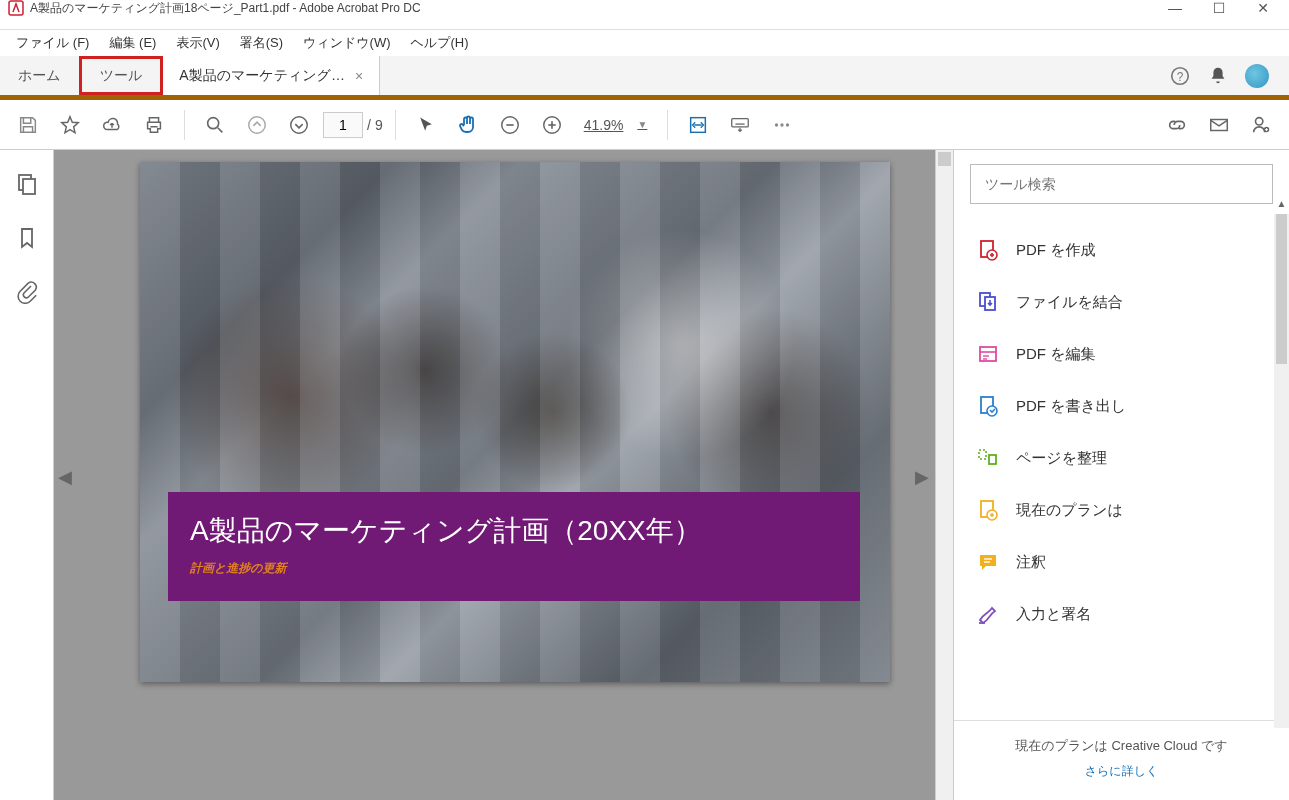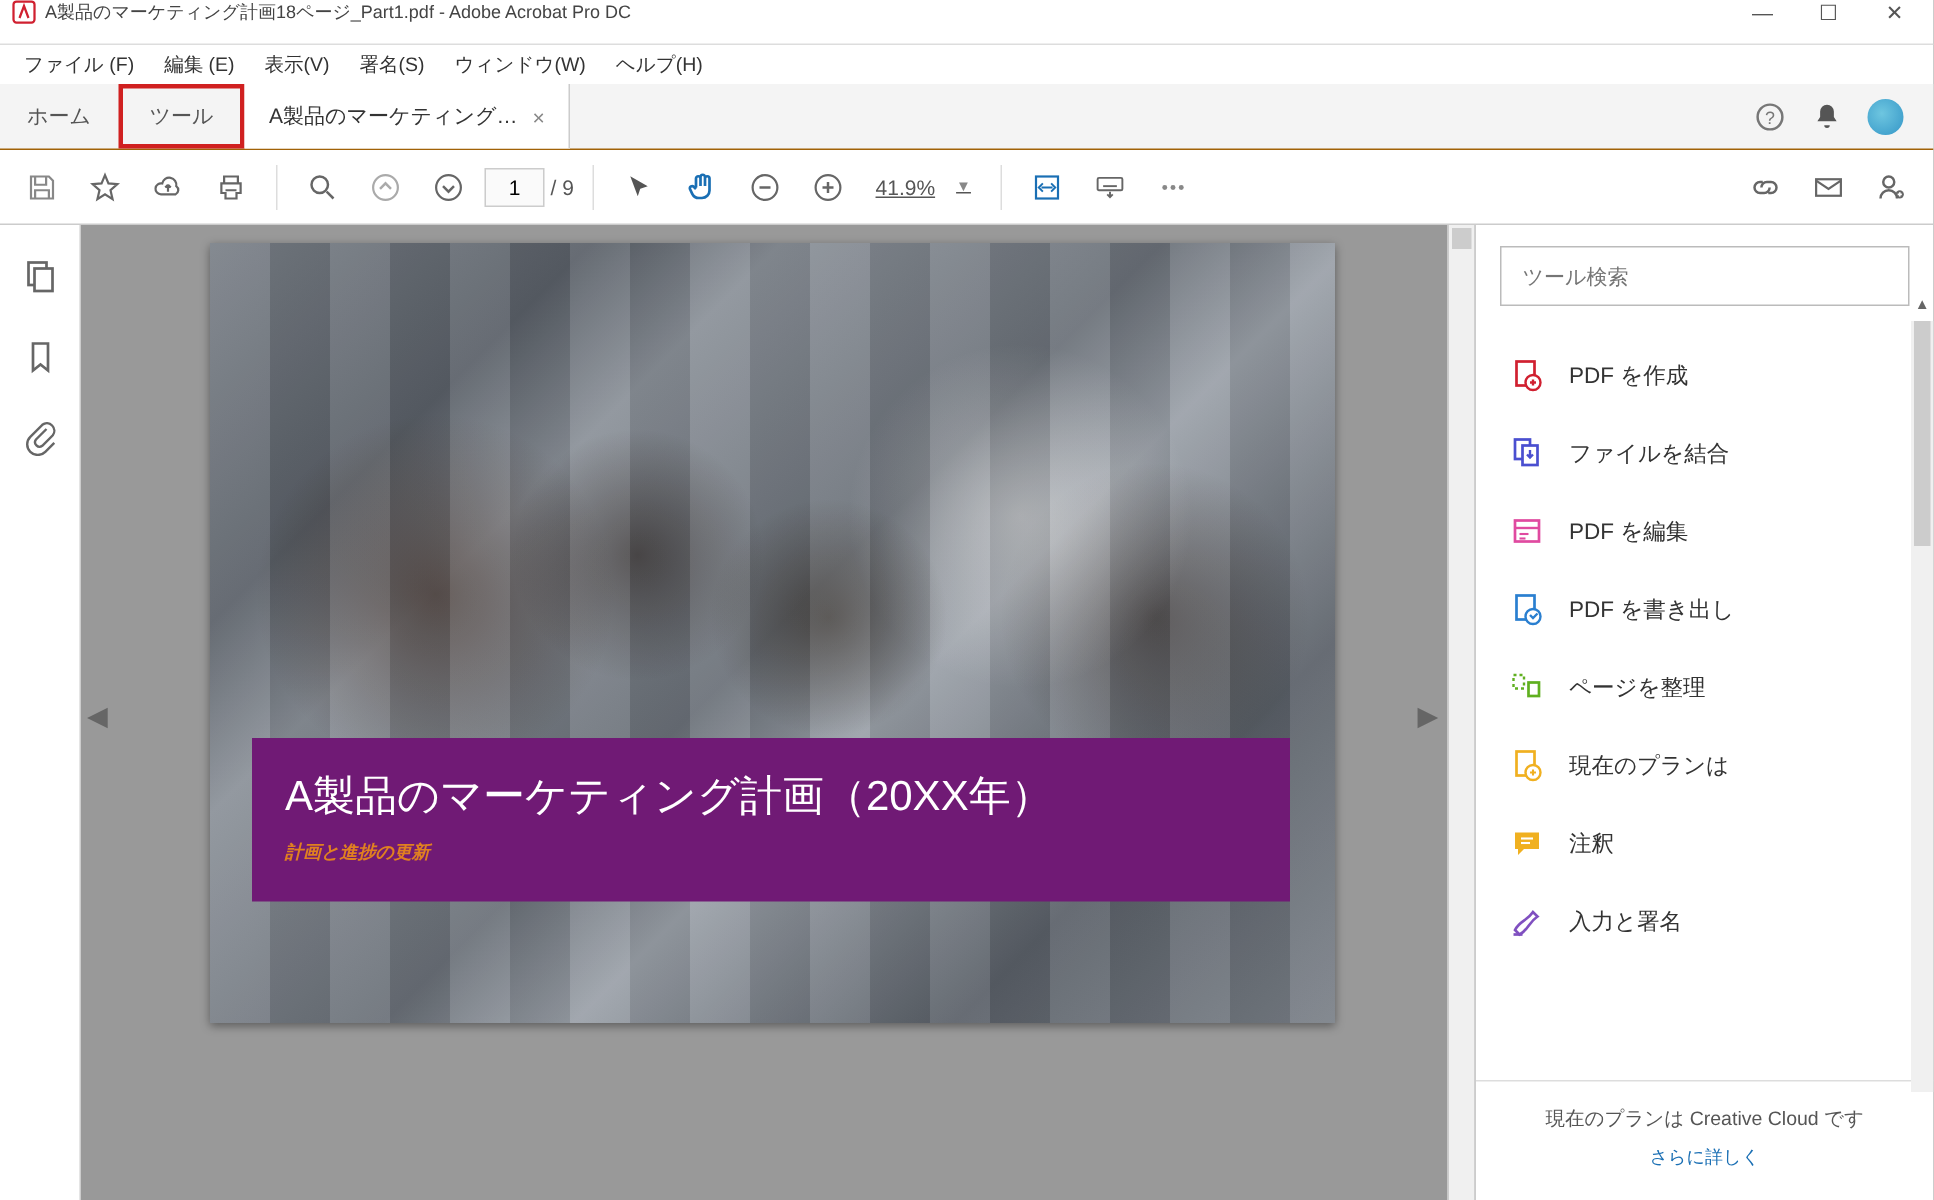--- a/index.html
+++ b/index.html
@@ -10,21 +10,21 @@
 .titlebar .app-icon { width: 16px; height: 16px; margin-right: 6px; }
 .titlebar .title { flex: 1; font-size: 12px; color: #444; }
 .titlebar .win-controls { display: flex; gap: 24px; margin-right: 8px; }
 .titlebar .win-controls span { font-size: 14px; color: #555; cursor: pointer; width: 20px; text-align: center; }
 
 
 .menubar { height: 26px; display: flex; align-items: center; padding: 0 6px; font-size: 13px; color: #333; }
 .menubar .menu-item { padding: 3px 10px; cursor: pointer; }
 
 
-.tabbar { height: 44px; display: flex; align-items: stretch; background: #f4f4f4; border-bottom: 1px solid #a16207; }
+.tabbar { height: 44px; display: flex; align-items: stretch; background: #f4f4f4; border-bottom: 5px solid #a16207; }
 .tabbar .main-tab { padding: 0 18px; display: flex; align-items: center; font-size: 14px; color: #555; cursor: pointer; }
 .tabbar .main-tab.highlighted { border: 3px solid #d02020; }
 .tabbar .doc-tab { display: flex; align-items: center; padding: 0 16px; font-size: 14px; color: #333; background: #fff; border-right: 1px solid #ccc; gap: 10px; }
 .tabbar .doc-tab .close { color: #888; font-size: 14px; cursor: pointer; }
 .tabbar .spacer { flex: 1; }
 .tabbar .right-icons { display: flex; align-items: center; gap: 16px; padding: 0 20px; }
 .tabbar .right-icons .icon { width: 22px; height: 22px; color: #666; cursor: pointer; }
 .tabbar .avatar { width: 24px; height: 24px; border-radius: 50%; background: radial-gradient(circle at 40% 40%, #6ec6e0, #3496c7); }
 
 
@@ -59,21 +59,21 @@
   radial-gradient(circle at 20% 45%, rgba(60,40,30,0.6), transparent 18%),
   radial-gradient(circle at 38% 40%, rgba(40,30,25,0.55), transparent 15%),
   radial-gradient(circle at 55% 48%, rgba(50,40,30,0.55), transparent 16%),
   radial-gradient(circle at 72% 35%, rgba(230,230,230,0.5), transparent 18%),
   radial-gradient(circle at 84% 48%, rgba(50,40,35,0.55), transparent 15%);
 }
 .title-block { position: absolute; left: 28px; right: 30px; top: 330px; background: #701a75; padding: 20px 22px 24px; }
 .title-block .doc-title { color: #fff; font-size: 28px; font-weight: 400; margin-bottom: 10px; }
 .title-block .doc-sub { color: #e08020; font-size: 12px; font-weight: 600; font-style: italic; }
 
-.right-panel { width: 306px; border-left: 1px solid #ccc; display: flex; flex-direction: column; position: relative; }
+.right-panel { width: 336px; border-left: 1px solid #ccc; display: flex; flex-direction: column; position: relative; }
 .search-box { margin: 14px 16px; }
 .search-box input { width: 100%; height: 40px; padding: 0 14px; border: 1px solid #bbb; font-size: 14px; color: #888; }
 .tools-list { flex: 1; overflow-y: auto; padding: 6px 0; }
 .tool-item { display: flex; align-items: center; gap: 16px; padding: 14px 22px; font-size: 15px; color: #333; cursor: pointer; }
 .tool-item .t-icon { width: 24px; height: 24px; flex-shrink: 0; }
 .right-scroll { position: absolute; right: 0; top: 64px; bottom: 72px; width: 15px; background: #f0f0f0; }
 .right-scroll .thumb { position: absolute; top: 0; left: 2px; right: 2px; height: 150px; background: #ccc; }
 .right-scroll .arrow-up { position: absolute; top: -16px; left: 0; right: 0; height: 16px; text-align: center; font-size: 10px; color: #666; }
 
 .plan-footer { border-top: 1px solid #ddd; padding: 16px 10px 20px; text-align: center; font-size: 13px; color: #555; }

